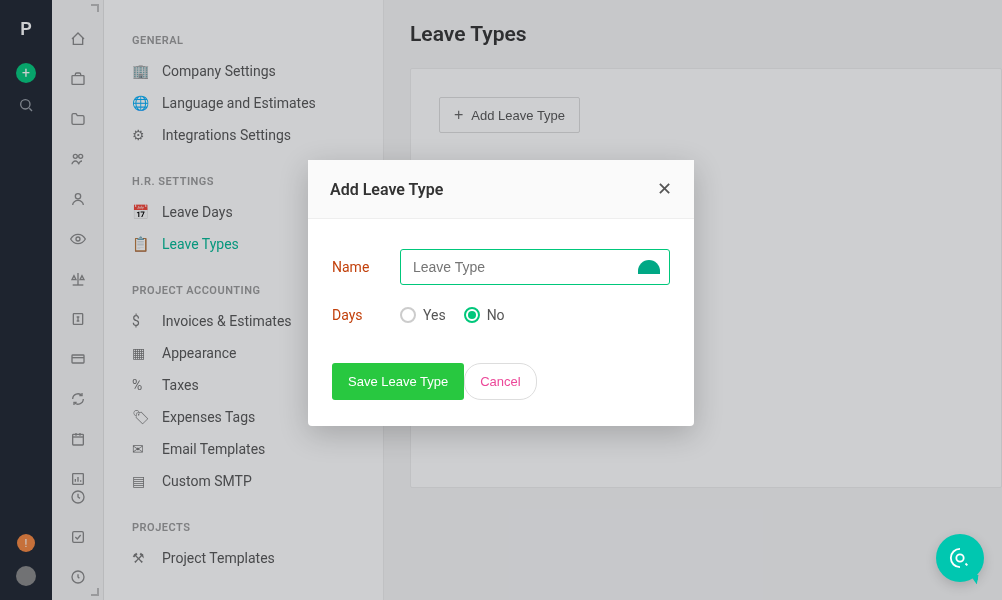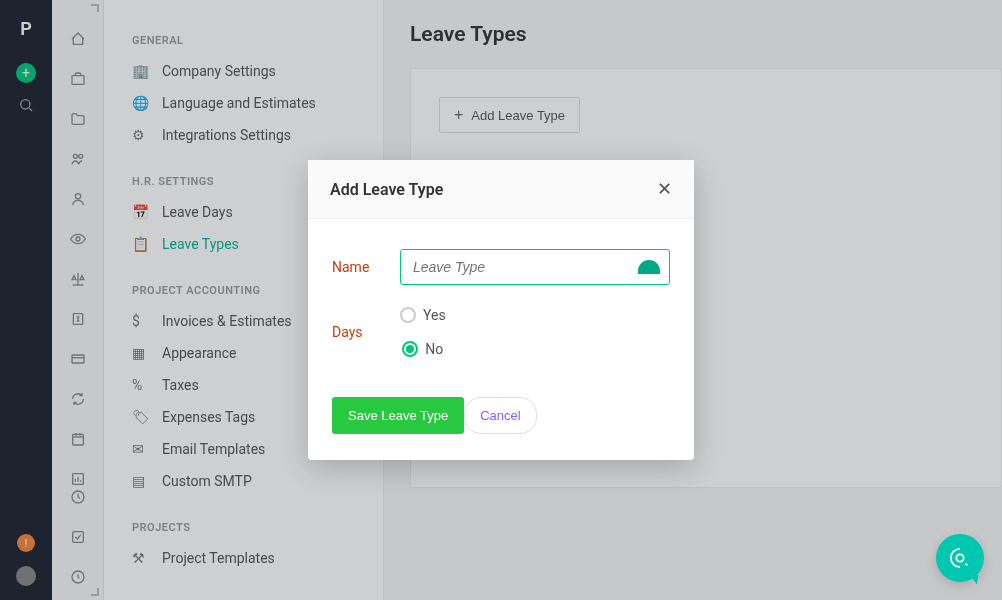--- a/index.html
+++ b/index.html
@@ -43,31 +43,31 @@
     
     .overlay { position: absolute; inset: 0; background: rgba(30,35,45,0.22); display: flex; align-items: flex-start; justify-content: center; padding-top: 160px; }
     .modal { width: 386px; background: #fff; border-radius: 4px; box-shadow: 0 8px 30px rgba(0,0,0,0.2); }
     .modal-head { display: flex; align-items: center; justify-content: space-between; padding: 18px 22px; border-bottom: 1px solid #eee; background: #fafafa; }
     .modal-head h2 { font-size: 16px; font-weight: 600; color: #333; }
     .modal-close { font-size: 18px; color: #555; cursor: pointer; background: none; border: none; }
     .modal-body { padding: 30px 24px 18px 24px; }
     .form-row { display: flex; align-items: center; gap: 18px; margin-bottom: 22px; }
     .form-row label { width: 50px; font-size: 14px; color: #c2410c; }
     .input-wrap { position: relative; flex: 1; }
-    .input-wrap input { width: 100%; border: 1px solid #00c77b; border-radius: 3px; padding: 9px 36px 9px 12px; font-size: 14px; font-style: italic; color: #888; outline: none; }
+    .input-wrap input { width: 100%; border: 1px solid #00c77b; border-radius: 3px; padding: 9px 36px 9px 12px; font-size: 14px; color: #888; outline: none; }
     .input-wrap .pill { position: absolute; right: 10px; top: 50%; transform: translateY(-50%); width: 22px; height: 14px; background: #00a885; border-radius: 14px 14px 0 0; }
-    .radio-group { display: flex; gap: 18px; align-items: center; flex-direction: column; }
+    .radio-group { display: flex; gap: 18px; align-items: center; }
     .radio-opt { display: flex; align-items: center; gap: 7px; font-size: 14px; color: #555; cursor: pointer; }
     .radio { width: 16px; height: 16px; border-radius: 50%; border: 2px solid #ccc; display: inline-block; }
     .radio.sel { border-color: #00c77b; position: relative; }
     .radio.sel::after { content: ""; position: absolute; inset: 2px; background: #00c77b; border-radius: 50%; }
     .modal-foot { display: flex; gap: 0; padding: 0 24px 26px 24px; }
     .btn { padding: 10px 15px; font-size: 13px; border-radius: 3px; cursor: pointer; border: 1px solid transparent; }
     .btn.primary { background: #28c840; color: #fff; font-weight: 500; }
-    .btn.secondary { background: #fff; border-color: #ddd; color: #8b5cf6; border-radius: 17px; }
+    .btn.secondary { background: #fff; border-color: #ddd; color: #ec4899; border-radius: 17px; }
 
     
     .chat { position: absolute; bottom: 18px; right: 18px; width: 48px; height: 48px; background: #00c7b0; border-radius: 50%; display: flex; align-items: center; justify-content: center; color: #fff; font-size: 20px; cursor: pointer; box-shadow: 0 4px 12px rgba(0,0,0,0.15); }
     .chat::after { content: ""; position: absolute; bottom: -2px; right: 6px; width: 10px; height: 10px; background: #00c7b0; clip-path: polygon(0 0, 100% 0, 100% 100%); border-radius: 0 0 2px 0; transform: rotate(10deg); }
 
     .corner-bot { position: absolute; bottom: 4px; right: 4px; width: 8px; height: 8px; border-bottom: 2px solid #bbb; border-right: 2px solid #bbb; }
   </style>
 </head>
 <body>
 

